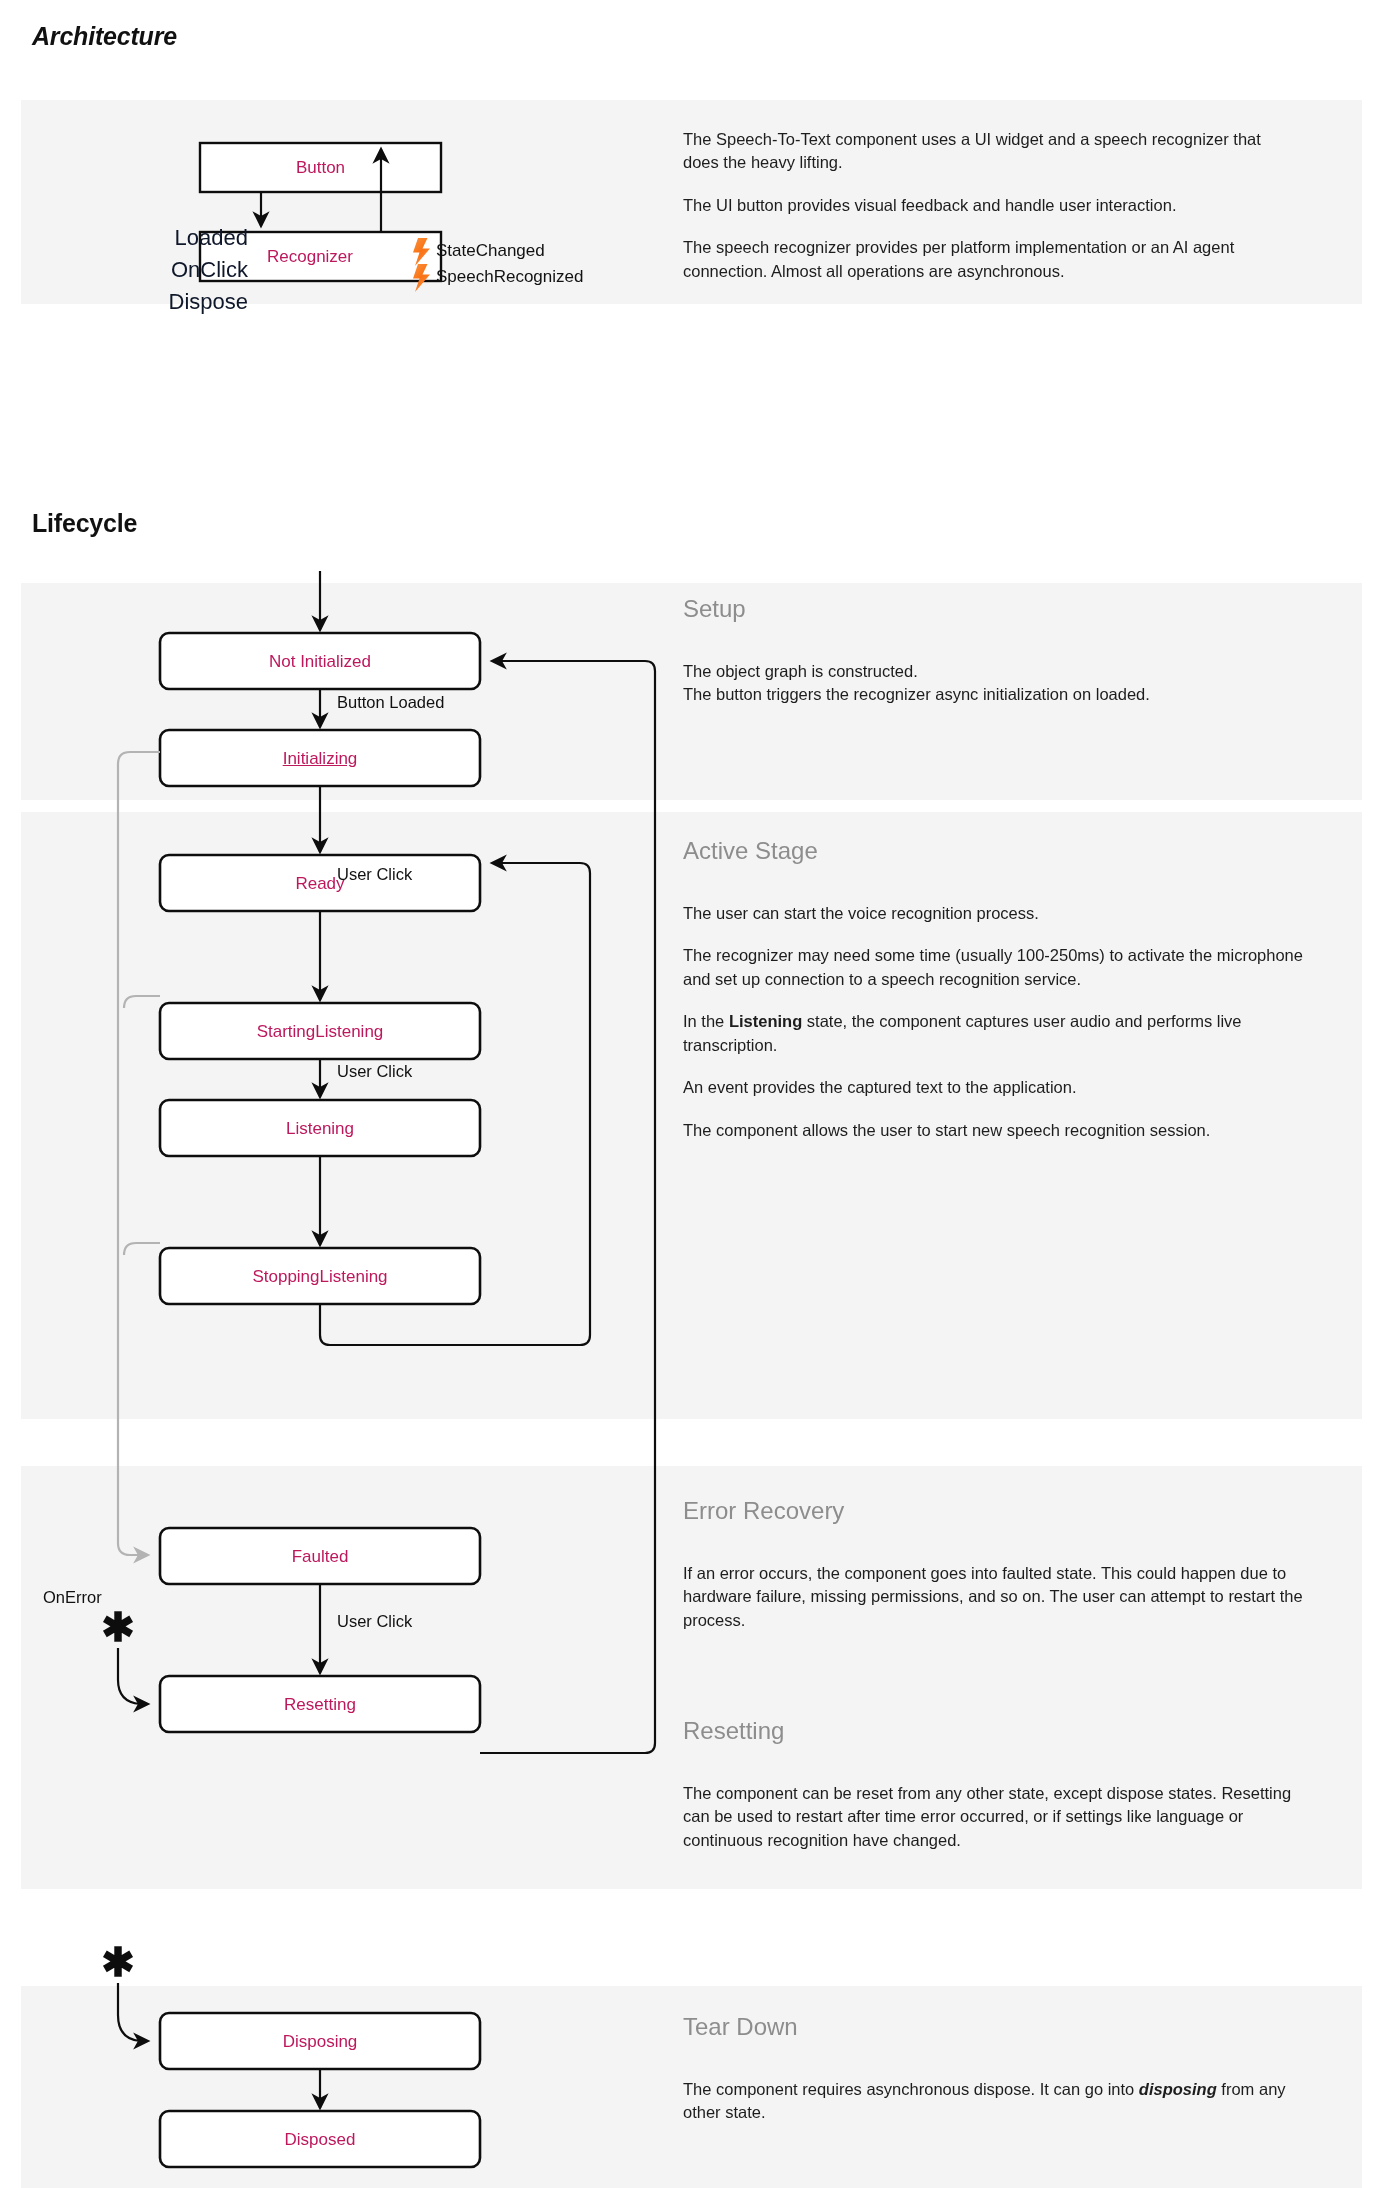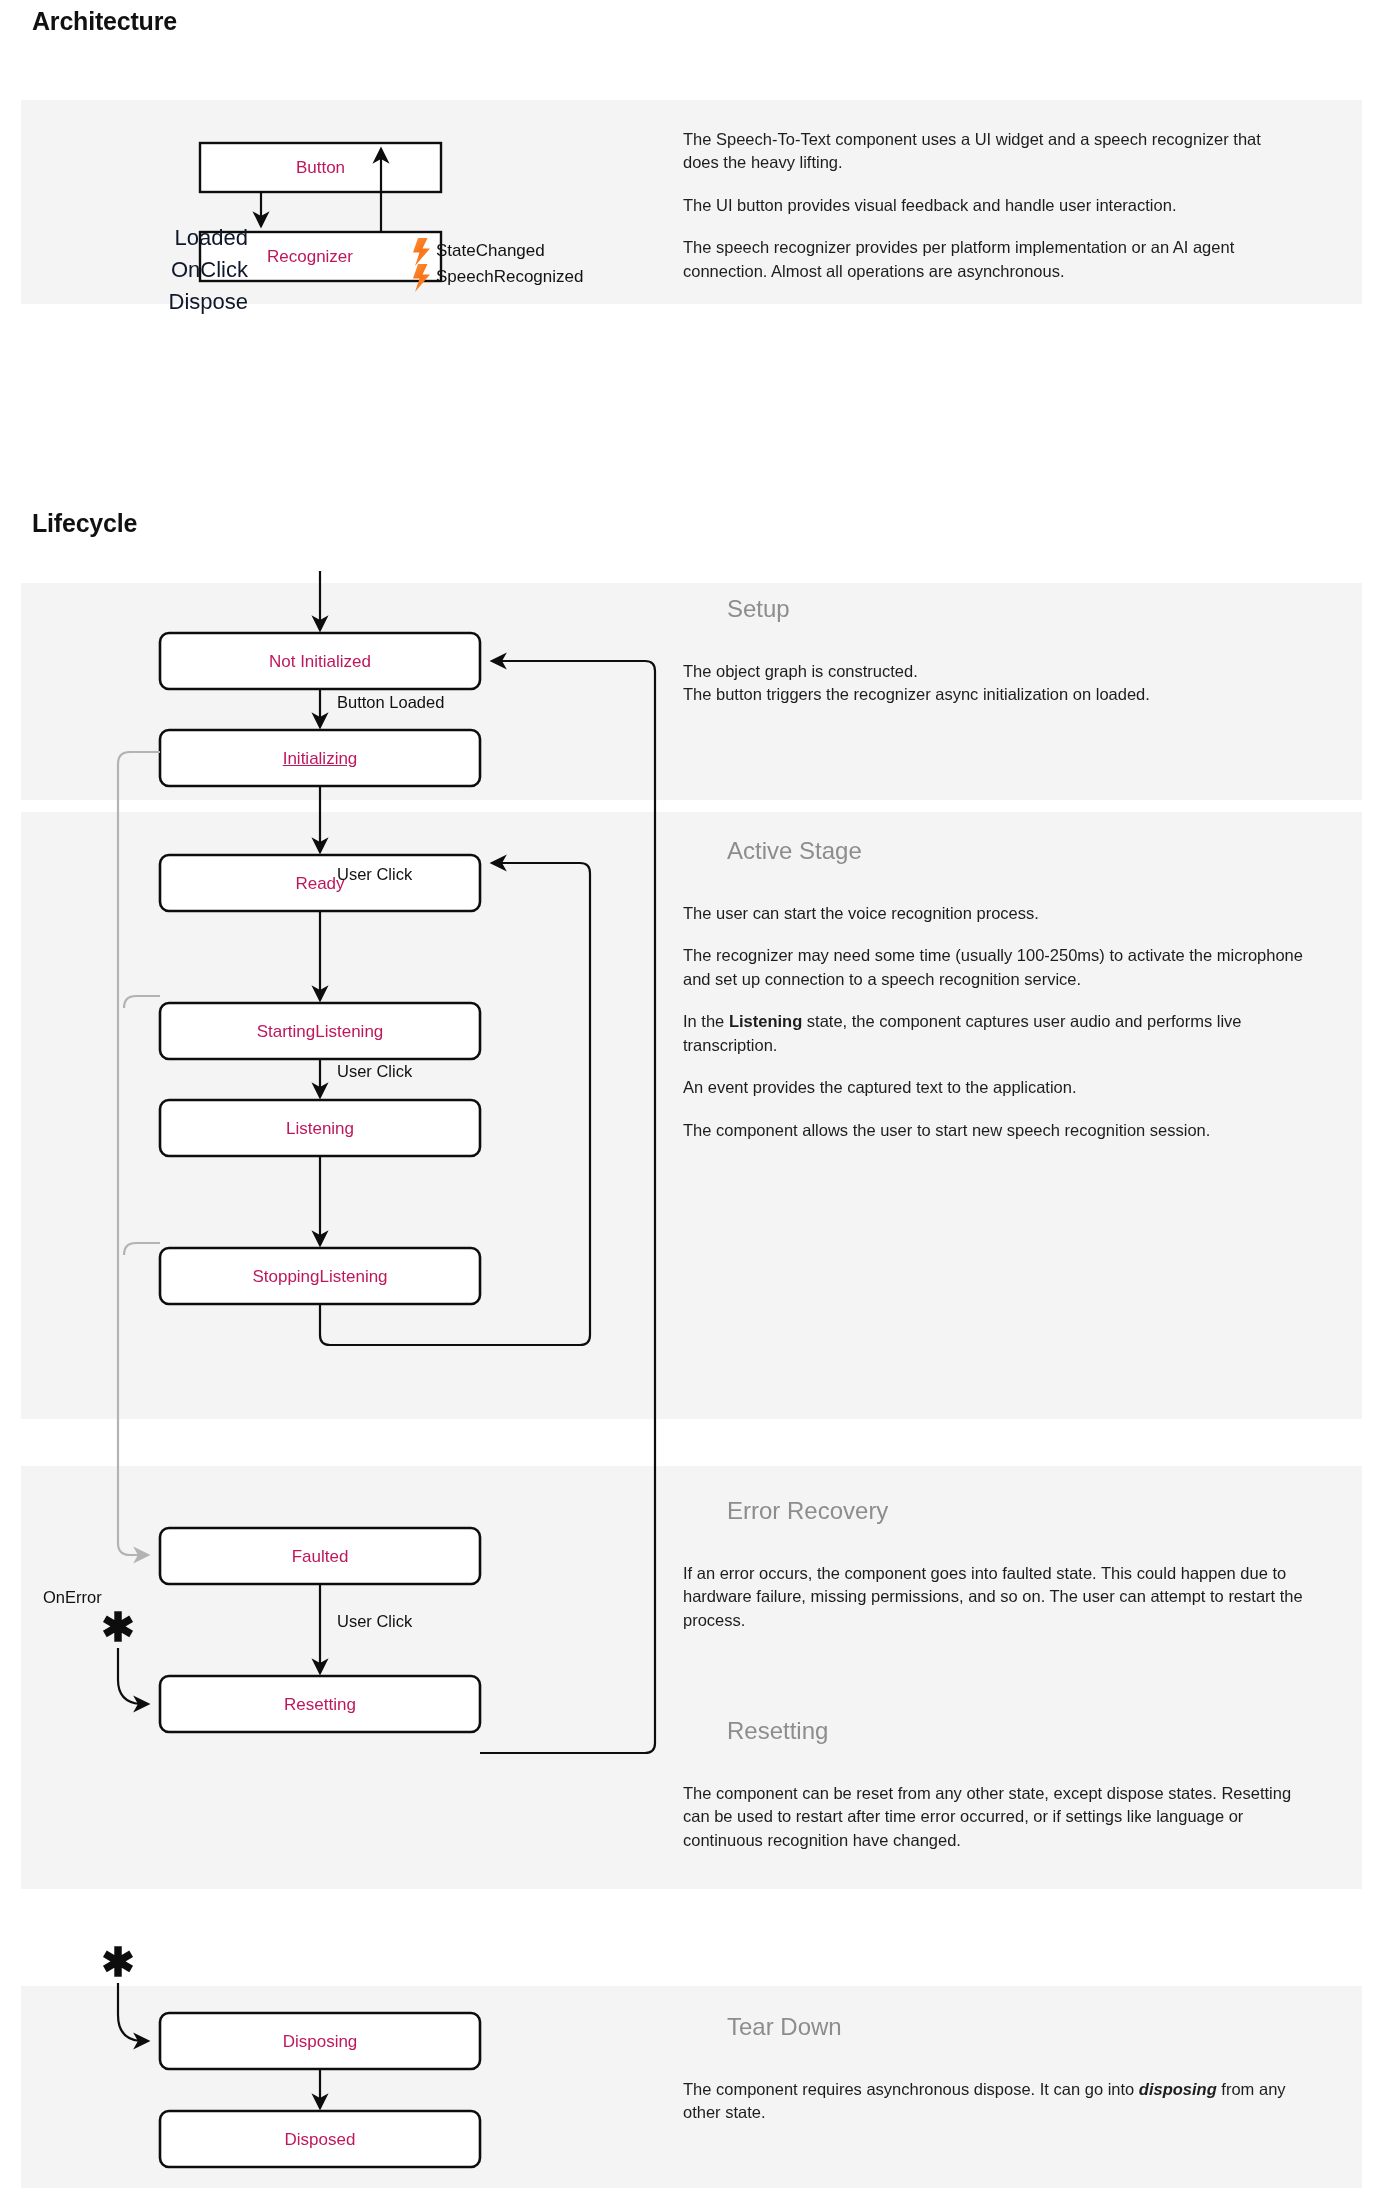--- a/index.html
+++ b/index.html
@@ -29,21 +29,20 @@
     line-height:1.42;
     color:#1d1d1d;
   }
   .prose p{margin:0 0 19px 0;}
   .prose p:last-child{margin-bottom:0;}
   .stage-head{
     position:absolute;
     font-size:24px;
     color:#8d8d8d;
     font-weight:normal;
-    margin-left:44px;
   }
   .boxlabel{
     position:absolute;
     font-size:17px;
     color:#be185d;
     text-align:center;
     white-space:nowrap;
   }
   .edgelabel{
     position:absolute;
@@ -70,21 +69,21 @@
 </style>
 </head>
 <body>
 
 <div class="panel" style="left:21px;top:100px;width:1341px;height:204px;"></div>
 <div class="panel" style="left:21px;top:583px;width:1341px;height:217px;"></div>
 <div class="panel" style="left:21px;top:812px;width:1341px;height:607px;"></div>
 <div class="panel" style="left:21px;top:1466px;width:1341px;height:423px;"></div>
 <div class="panel" style="left:21px;top:1986px;width:1341px;height:202px;"></div>
 
-<div class="section-title" style="left:32px;top:7px;">Architecture</div>
+<div class="section-title" style="left:32px;top:22px;font-style:italic;">Architecture</div>
 <div class="section-title" style="left:32px;top:509px;">Lifecycle</div>
 
 <svg class="svgwrap" viewBox="0 0 1380 2188" xmlns="http://www.w3.org/2000/svg">
   <defs>
     <marker id="ah" viewBox="0 0 12 12" refX="9.5" refY="6" markerWidth="9" markerHeight="9" orient="auto-start-reverse">
       <path d="M0.5,0.8 L11,6 L0.5,11.2 L3.4,6 Z" fill="#0d0d0d"></path>
     </marker>
     <marker id="ahg" viewBox="0 0 12 12" refX="9.5" refY="6" markerWidth="9" markerHeight="9" orient="auto-start-reverse">
       <path d="M0.5,0.8 L11,6 L0.5,11.2 L3.4,6 Z" fill="#b3b3b3"></path>
     </marker>

